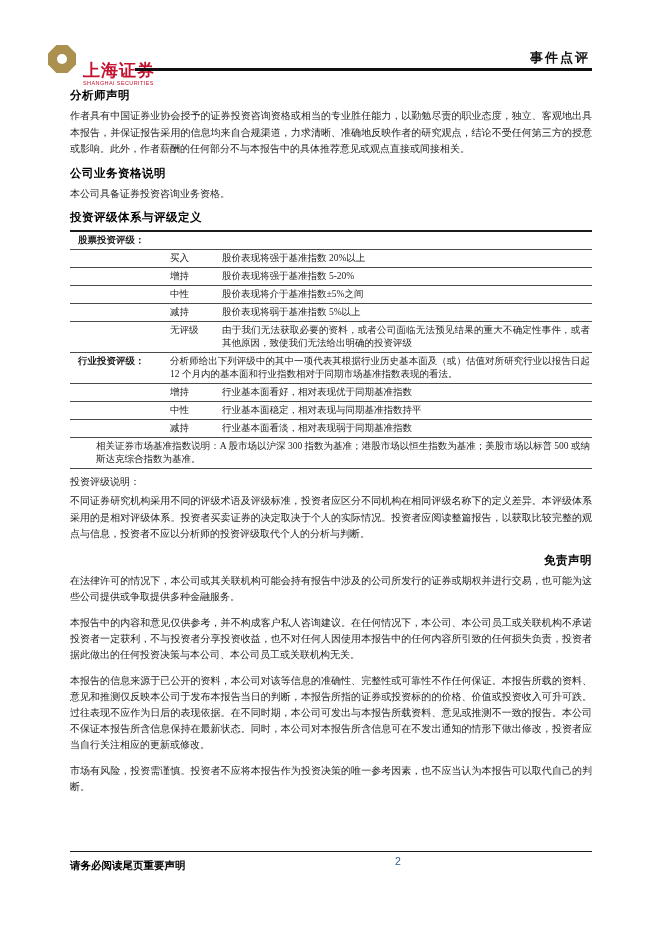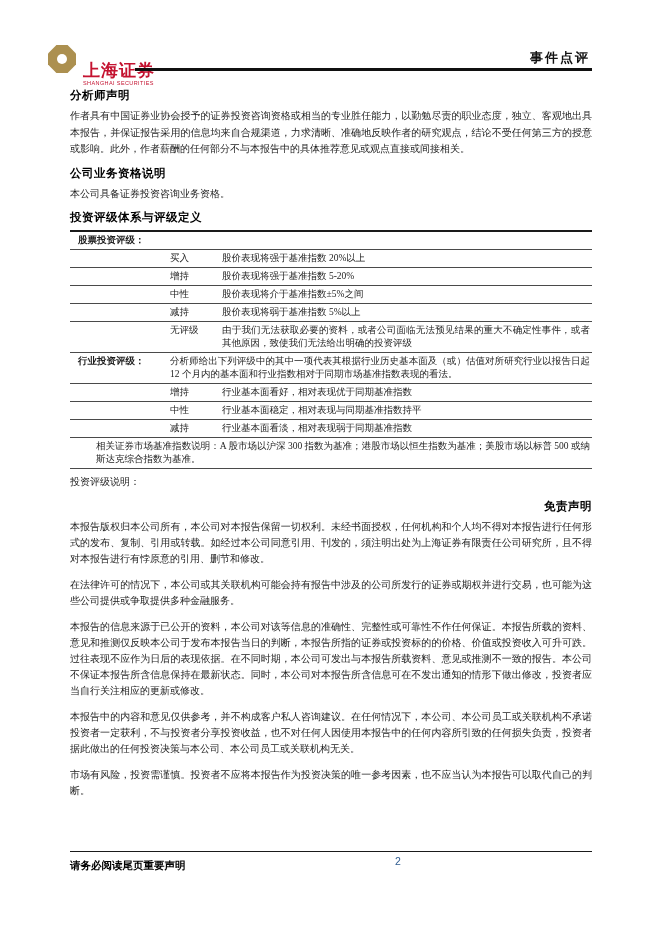--- a/index.html
+++ b/index.html
@@ -133,26 +133,26 @@
         <div class="c1"></div>
         <div class="c2">减持</div>
         <div class="c3">行业基本面看淡，相对表现弱于同期基准指数</div>
       </div>
       <div class="trow">
         <div class="cnote">相关证券市场基准指数说明：A 股市场以沪深 300 指数为基准；港股市场以恒生指数为基准；美股市场以标普 500 或纳斯达克综合指数为基准。</div>
       </div>
     </div>
 
     <div class="note-title">投资评级说明：</div>
+    <p class="body-p">不同证券研究机构采用不同的评级术语及评级标准，投资者应区分不同机构在相同评级名称下的定义差异。本评级体系采用的是相对评级体系。投资者买卖证券的决定取决于个人的实际情况。投资者应阅读整篇报告，以获取比较完整的观点与信息，投资者不应以分析师的投资评级取代个人的分析与判断。</p>
 
     <div class="sec-title mt10">免责声明</div>
-    <p class="disc-p">本报告版权归本公司所有，本公司对本报告保留一切权利。未经书面授权，任何机构和个人均不得对本报告进行任何形式的发布、复制、引用或转载。如经过本公司同意引用、刊发的，须注明出处为上海证券有限责任公司研究所，且不得对本报告进行有悖原意的引用、删节和修改。</p>
     <p class="disc-p">在法律许可的情况下，本公司或其关联机构可能会持有报告中涉及的公司所发行的证券或期权并进行交易，也可能为这些公司提供或争取提供多种金融服务。</p>
+    <p class="disc-p">本报告中的内容和意见仅供参考，并不构成客户私人咨询建议。在任何情况下，本公司、本公司员工或关联机构不承诺投资者一定获利，不与投资者分享投资收益，也不对任何人因使用本报告中的任何内容所引致的任何损失负责，投资者据此做出的任何投资决策与本公司、本公司员工或关联机构无关。</p>
     <p class="disc-p">本报告的信息来源于已公开的资料，本公司对该等信息的准确性、完整性或可靠性不作任何保证。本报告所载的资料、意见和推测仅反映本公司于发布本报告当日的判断，本报告所指的证券或投资标的的价格、价值或投资收入可升可跌。过往表现不应作为日后的表现依据。在不同时期，本公司可发出与本报告所载资料、意见或推测不一致的报告。本公司不保证本报告所含信息保持在最新状态。同时，本公司对本报告所含信息可在不发出通知的情形下做出修改，投资者应当自行关注相应的更新或修改。</p>
-    <p class="disc-p">本报告中的内容和意见仅供参考，并不构成客户私人咨询建议。在任何情况下，本公司、本公司员工或关联机构不承诺投资者一定获利，不与投资者分享投资收益，也不对任何人因使用本报告中的任何内容所引致的任何损失负责，投资者据此做出的任何投资决策与本公司、本公司员工或关联机构无关。</p>
     <p class="disc-p">市场有风险，投资需谨慎。投资者不应将本报告作为投资决策的唯一参考因素，也不应当认为本报告可以取代自己的判断。</p>
   </div>
 
   <div class="footer">
     <span class="footer-notice">请务必阅读尾页重要声明</span>
     <span class="page-num">2</span>
   </div>
 
 </div>
 

